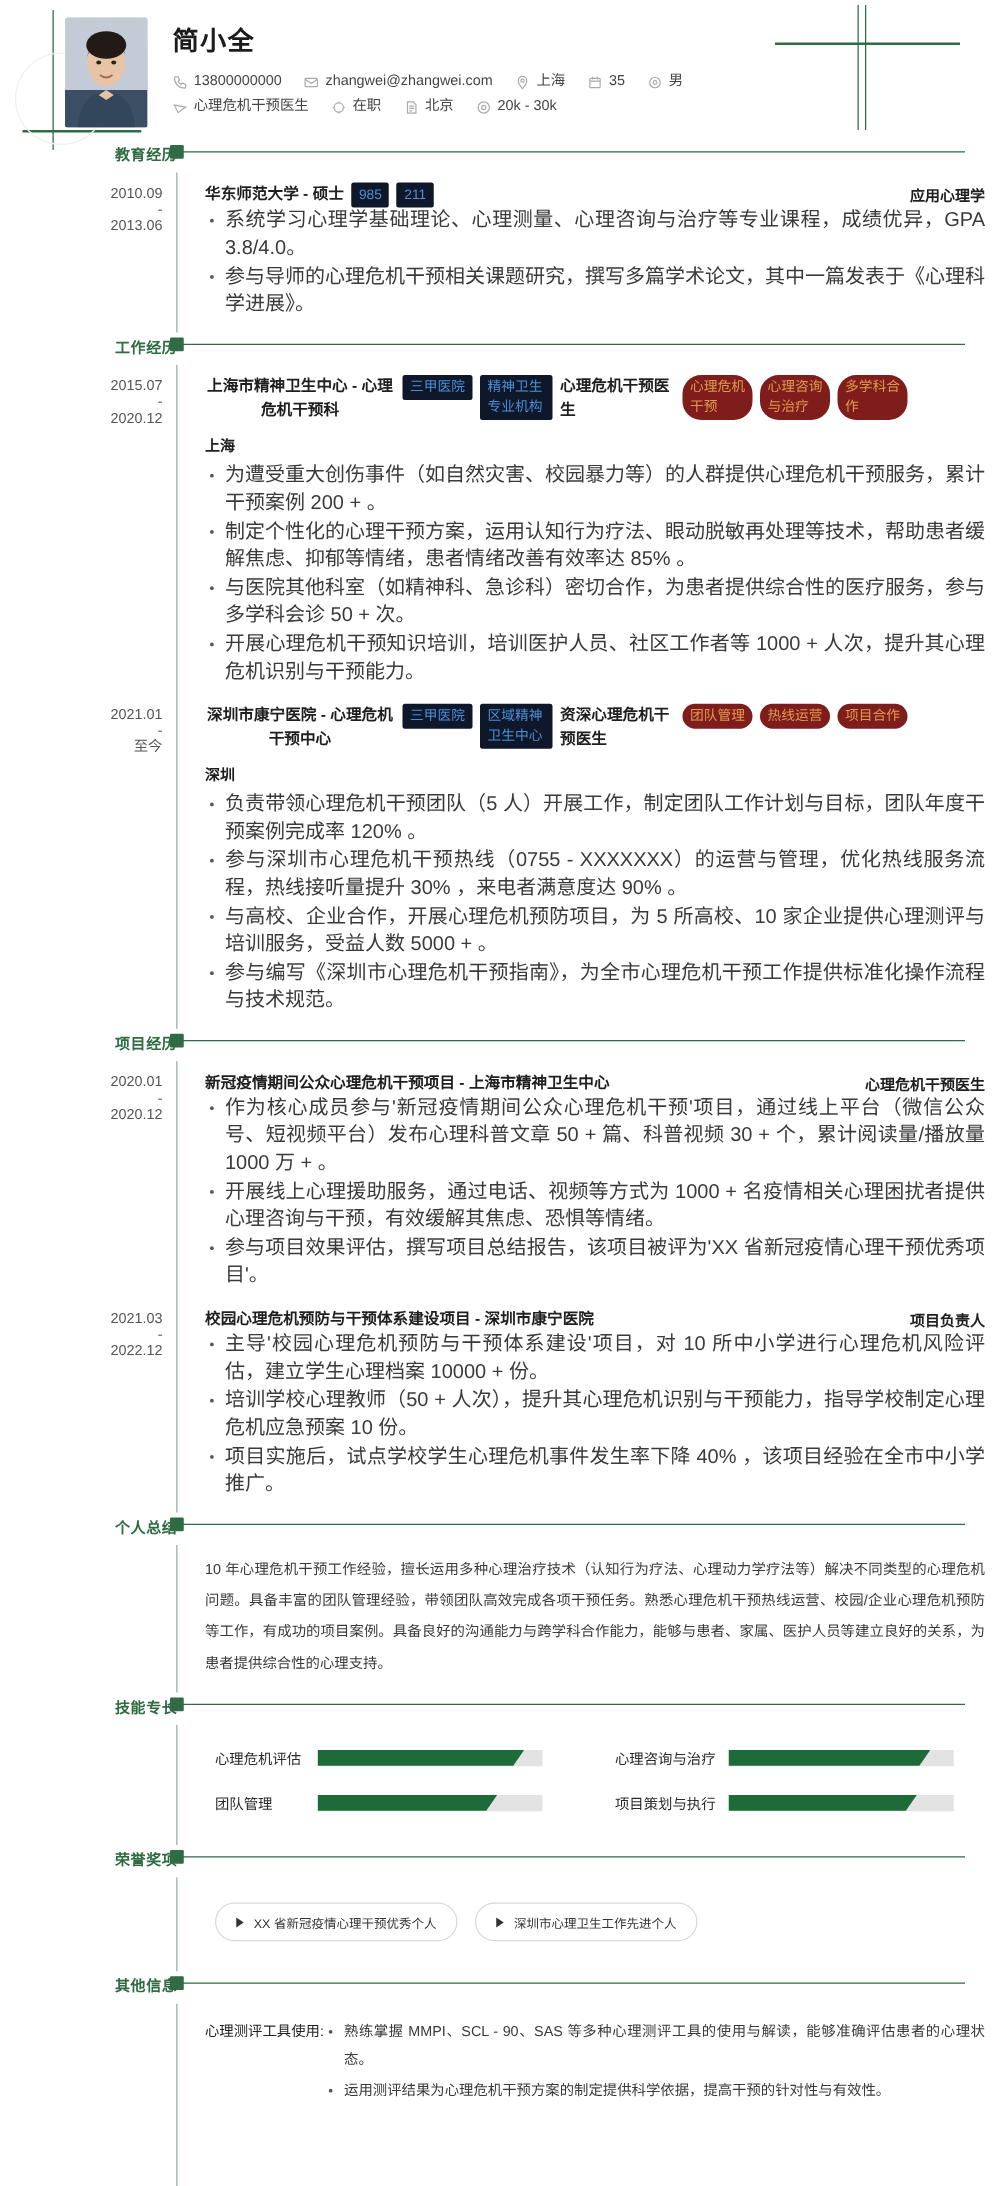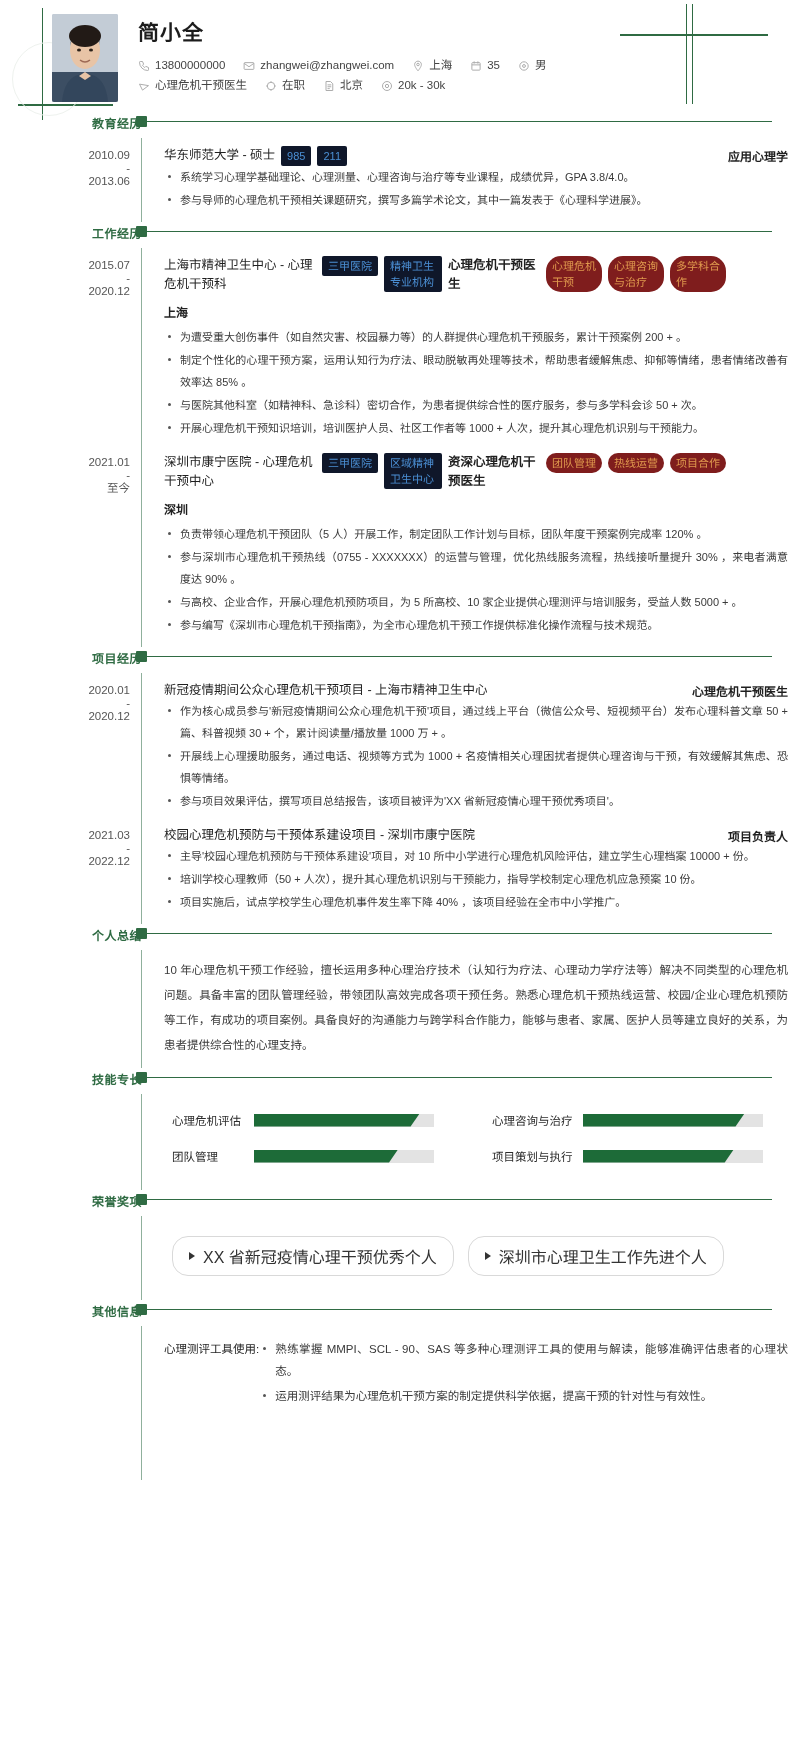--- a/index.html
+++ b/index.html
@@ -139,23 +139,24 @@
   }
   .entry-left {
     display: flex;
     align-items: flex-start;
     flex-wrap: wrap;
     gap: 6px;
     flex: 1;
   }
   .org {
     font-size: 12.5px;
-    font-weight: 400;
+    font-weight: 700;
     color: #1f1f1f;
     line-height: 19px;
+    text-align: center;
   }
   .org-narrow { max-width: 152px; }
   .role-inline {
     font-size: 12.5px;
     font-weight: 700;
     color: #1f1f1f;
     line-height: 19px;
     max-width: 92px;
   }
   .right-note {
@@ -182,21 +183,21 @@
     font-size: 12px;
     font-weight: 700;
     color: #1f1f1f;
     margin: 9px 0 6px;
   }
 
   ul.bullets { list-style: none; margin: 0; padding: 0; }
   ul.bullets li {
     position: relative;
     padding-left: 16px;
-    font-size: 11px;
+    font-size: 16px;
     line-height: 22px;
     color: #3a3a3a;
     margin-bottom: 1px;
     text-align: justify;
   }
   ul.bullets li::before {
     content: "";
     position: absolute;
     left: 4px; top: 9px;
     width: 3px; height: 3px;
@@ -250,21 +251,21 @@
     padding: 12px 0 14px 8px;
     flex-wrap: wrap;
   }
   .honor {
     display: inline-flex;
     align-items: center;
     gap: 8px;
     border: 1px solid #d9d9d9;
     border-radius: 16px;
     padding: 7px 16px;
-    font-size: 16px;
+    font-size: 10px;
     color: #333;
     background: #fff;
   }
   .honor .tri {
     width: 0; height: 0;
     border-left: 6px solid #333;
     border-top: 4px solid transparent;
     border-bottom: 4px solid transparent;
   }
 

